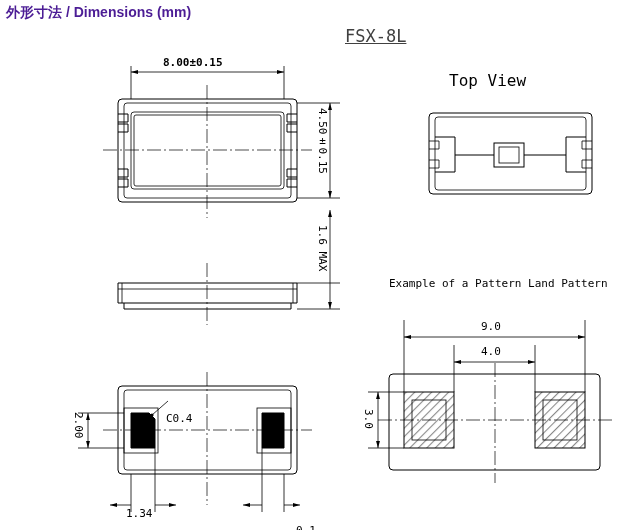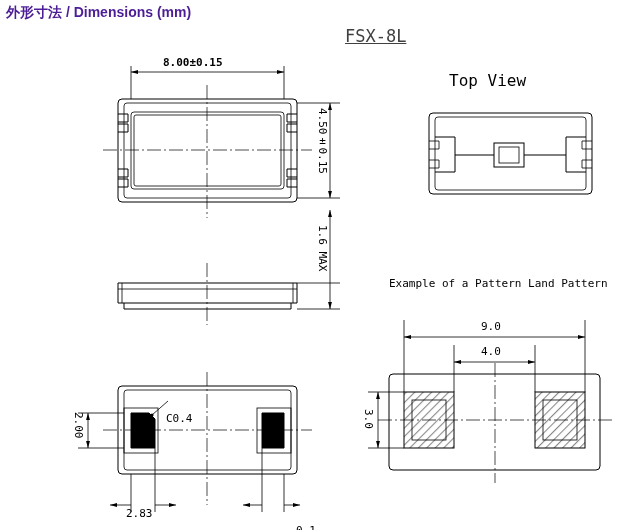--- a/index.html
+++ b/index.html
@@ -174,21 +174,21 @@
 <div class="abs lbl" style="left:163px;top:56px;font-weight:bold;">8.00±0.15</div>
 
 <div class="abs lbl" style="left:316px;top:108px;writing-mode:vertical-rl;text-orientation:mixed;">4.50±0.15</div>
 
 <div class="abs lbl" style="left:316px;top:225px;writing-mode:vertical-rl;text-orientation:mixed;">1.6 MAX</div>
 
 <div class="abs lbl" style="left:166px;top:378px;margin-top:34px;">C0.4</div>
 
 <div class="abs lbl" style="left:72px;top:412px;writing-mode:vertical-rl;text-orientation:mixed;">2.00</div>
 
-<div class="abs lbl" style="left:126px;top:507px;">2.83</div>
+<div class="abs lbl" style="left:126px;top:507px;">1.34</div>
 
 <div class="abs lbl" style="left:266px;top:524px;margin-left:30px;">0.1</div>
 
 <div class="abs lbl" style="left:449px;top:71px;font-size:16px;">Top  View</div>
 
 <div class="abs lbl" style="left:389px;top:277px;font-size:11px;">Example of a Pattern Land Pattern</div>
 
 <div class="abs lbl" style="left:481px;top:320px;">9.0</div>
 
 <div class="abs lbl" style="left:481px;top:345px;">4.0</div>

